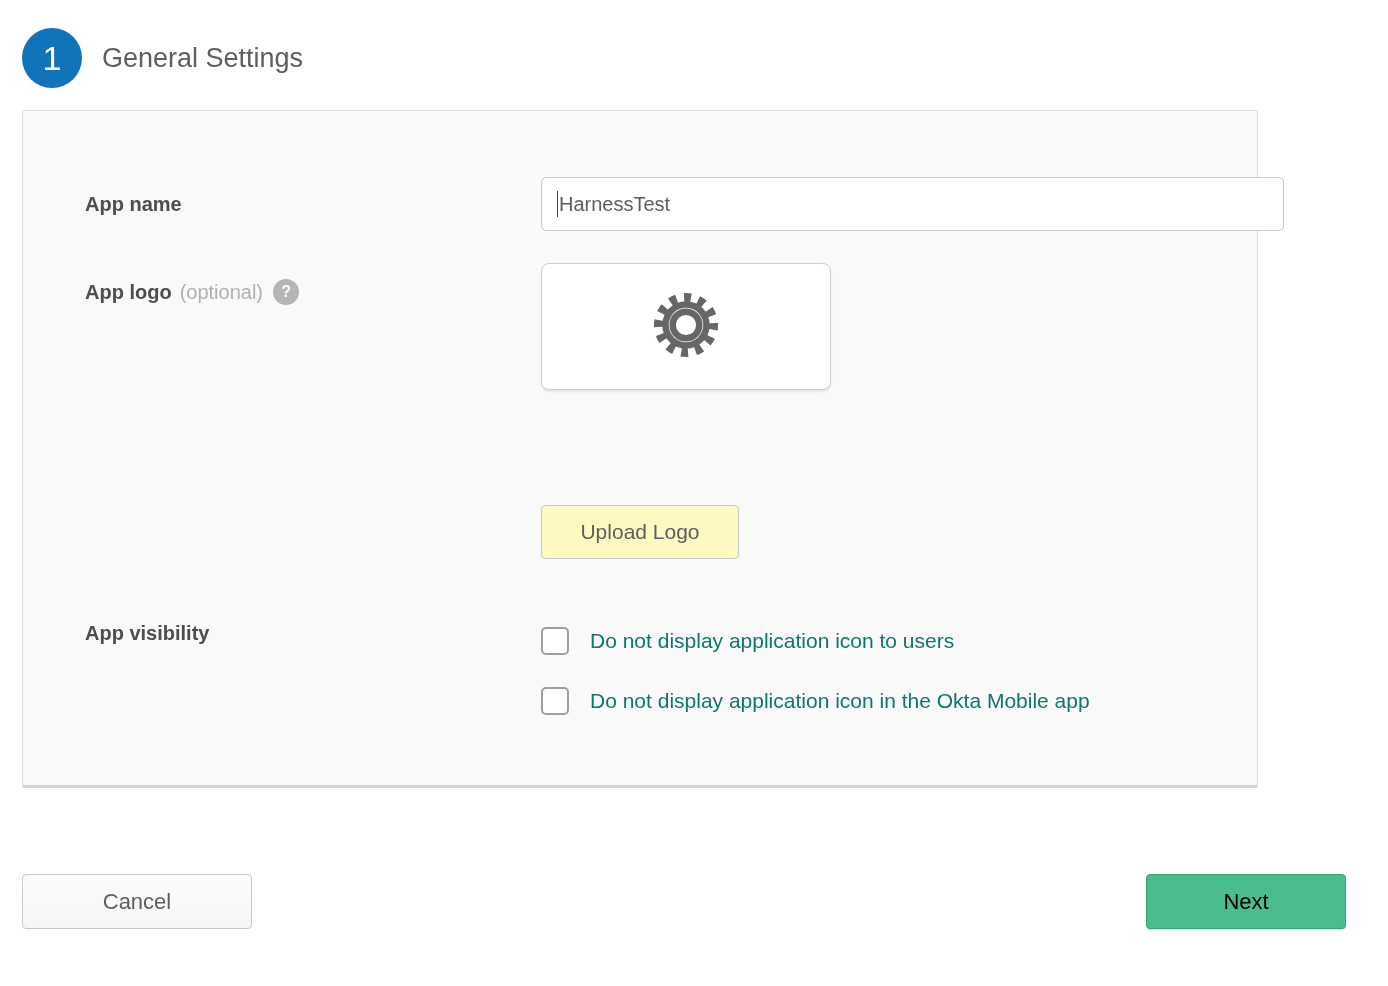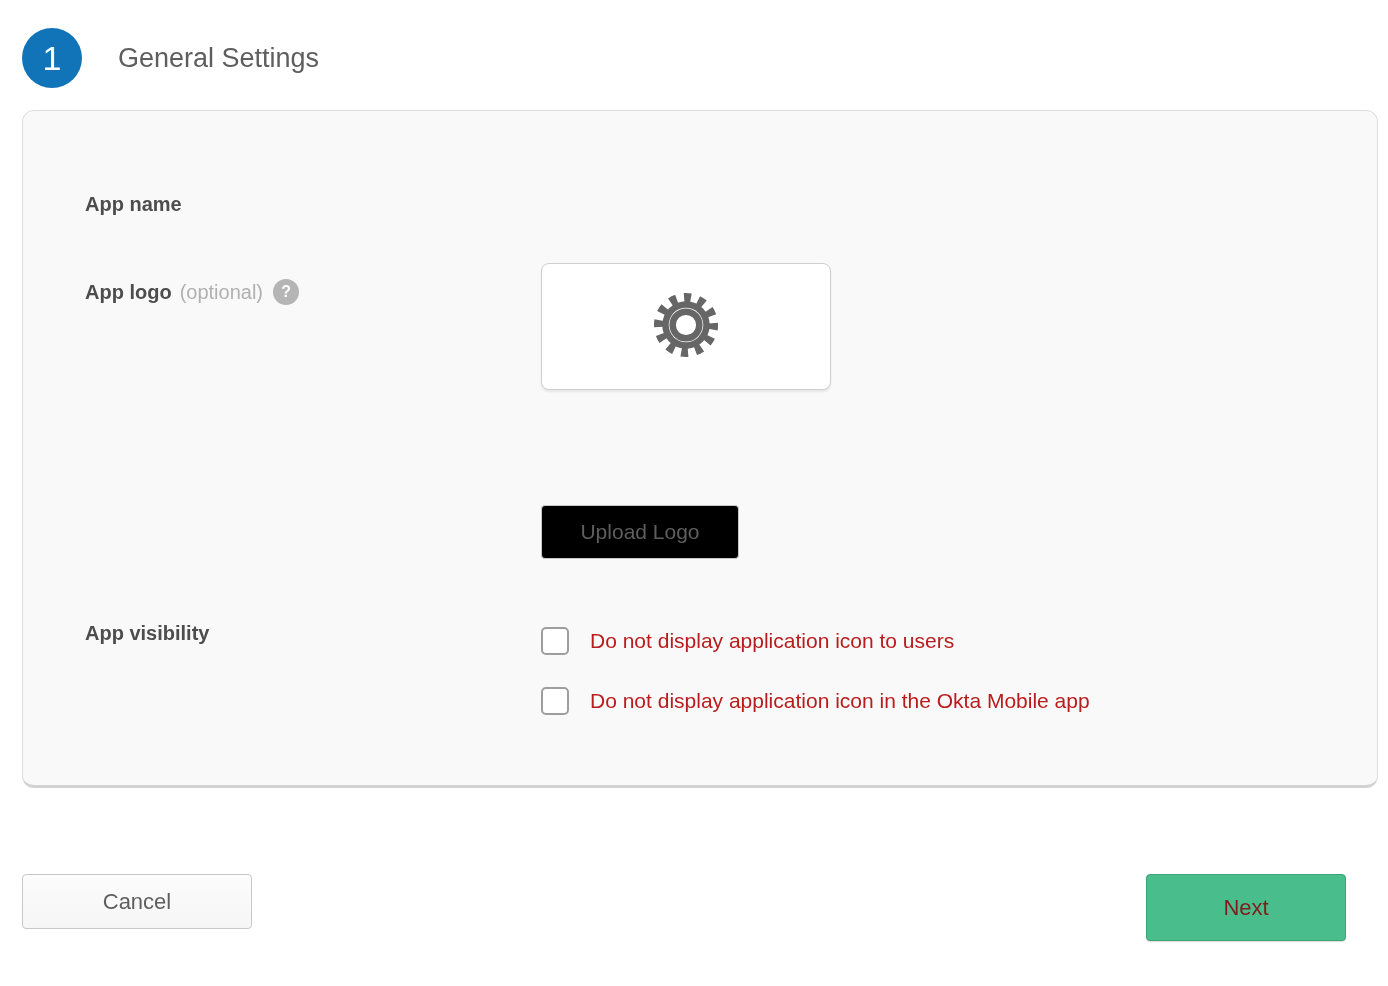--- a/index.html
+++ b/index.html
@@ -19,35 +19,35 @@
   }
   .step-badge {
     width: 60px; height: 60px;
     border-radius: 50%;
     background: #1173b8;
     color: #ffffff;
     display: flex; align-items: center; justify-content: center;
     font-size: 34px; font-weight: 500;
   }
   .step-title {
-    margin-left: 36px;
+    margin-left: 20px;
     font-size: 27px;
     font-weight: 500;
     color: #5e5e5e;
   }
 
   
   .panel {
     position: absolute;
     left: 22px; top: 110px;
-    width: 1356px; height: 678px;
+    width: 1236px; height: 678px;
     background: #f9f9f9;
     border: 1px solid #dedede;
     border-bottom: 3px solid #d2d2d2;
-    border-radius: 12px;
+    border-radius: 2px;
   }
   .field-label {
     position: absolute;
     left: 62px;
     font-size: 20px;
     font-weight: bold;
     color: #4d4d4d;
   }
 
   
@@ -130,21 +130,21 @@
     border-radius: 3px;
     font-family: "Liberation Sans", sans-serif;
     font-size: 20px; color: #333333;
     cursor: pointer;
   }
 
   .upload-button {
     position: absolute;
     left: 518px; top: 394px;
     width: 198px; height: 54px;
-    background: #000000;
+    background: #fef9c3;
     border: 1px solid #c8c8c8;
     border-radius: 4px;
     font-family: "Liberation Sans", sans-serif;
     font-size: 21px; color: #5e5e5e;
     cursor: pointer;
   }
 
   
   .app-visibility-label { top: 507px; height: 30px; line-height: 30px; }
   .checkbox-row {
@@ -159,61 +159,65 @@
     width: 28px; height: 28px;
     background: #ffffff;
     border: 2px solid #9e9e9e;
     border-radius: 5px;
     flex: 0 0 auto;
     cursor: pointer;
   }
   .checkbox-label {
     margin-left: 21px;
     font-size: 21px;
-    color: #b91c1c;
+    color: #0f766e;
   }
 
   
   .cancel-button {
     position: absolute;
     left: 22px; top: 874px;
     width: 230px; height: 55px;
     background: linear-gradient(#fcfcfc, #f6f6f6);
     border: 1px solid #c8c8c8;
     border-radius: 4px;
     font-family: "Liberation Sans", sans-serif;
     font-size: 22px; color: #5e5e5e;
     cursor: pointer;
   }
   .next-button {
     position: absolute;
     left: 1146px; top: 874px;
-    width: 200px; height: 67px;
+    width: 200px; height: 55px;
     background: #4abd8d;
     border: 1px solid #3aa578;
     border-radius: 4px;
     box-shadow: 0 1px 1px rgba(0,0,0,0.15);
     font-family: "Liberation Sans", sans-serif;
-    font-size: 22px; font-weight: 500; color: #7f1d1d;
+    font-size: 22px; font-weight: 500; color: #000000;
     cursor: pointer;
   }
 </style>
 </head>
 <body>
 
 <div class="step-header">
   <div class="step-badge">
     <span>1</span>
   </div>
   <div class="step-title">General Settings</div>
 </div>
 
 <div class="panel">
 
   <div class="field-label app-name-label">App name</div>
+  <div class="input-wrap">
+    <input class="text-input" type="text" value="HarnessTest" style="">
+    <div class="caret"></div>
+  </div>
 
   <div class="app-logo-label-row">
     <span class="bold">App logo</span>
     <span class="optional">(optional)</span>
     <span class="help-icon">?</span>
   </div>
 
   <div class="logo-box">
     <span>
       <svg width="72" height="72" viewBox="0 0 100 100">

